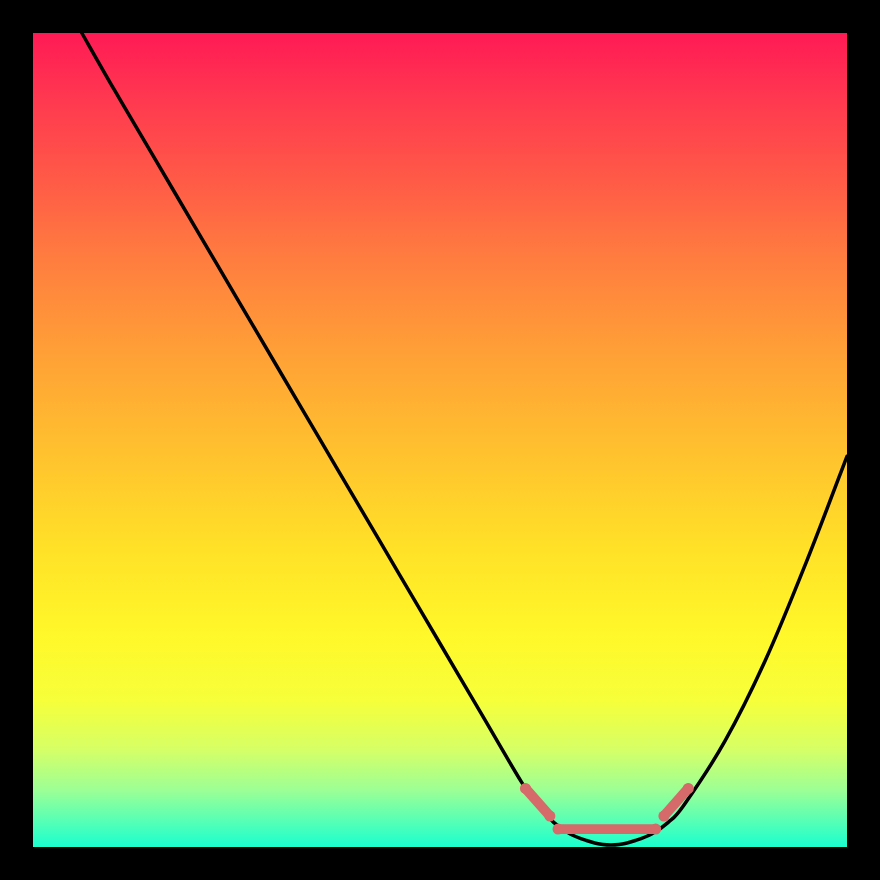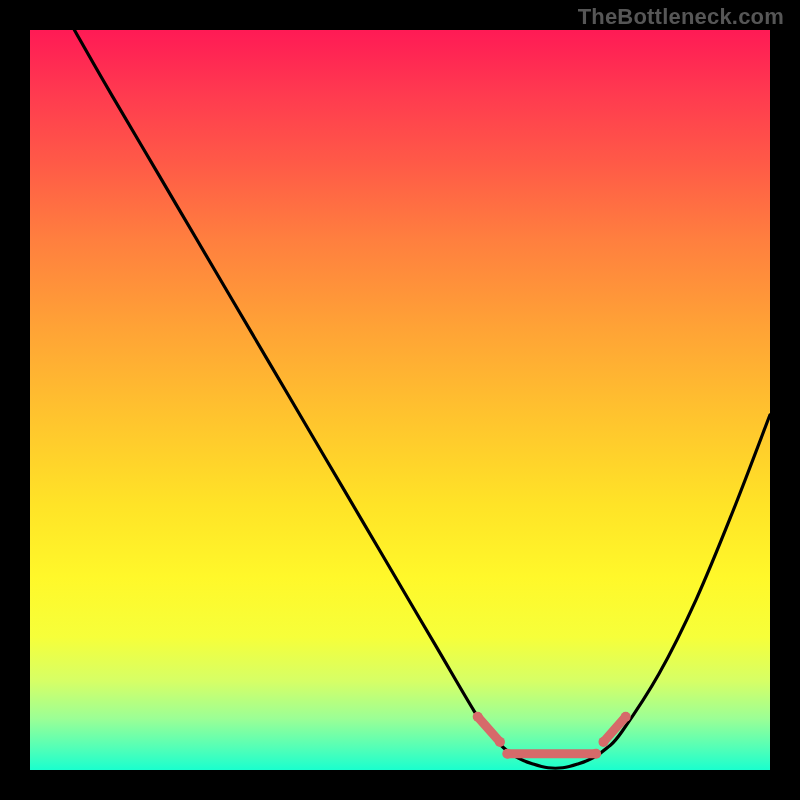--- a/index.html
+++ b/index.html
@@ -59,21 +59,20 @@
     left: 0; top: 0;
     width: 740px;
     height: 740px;
     overflow: visible;
   }
 </style>
 </head>
 <body>
 
 <div class="frame">
-  <div class="watermark">TheBottleneck.com</div>
 
   <div class="plot">
     <div class="gradient"></div>
     <svg class="curve" viewBox="0 0 740 740" preserveAspectRatio="none">
       <path id="main-curve" fill="none" stroke="#000" stroke-width="3.2" stroke-linecap="round" stroke-linejoin="round" d="M 44.4,0 C 49.728,9.323999999999991 62.012,31.153999999999947 74,51.799999999999955 C 85.988,72.44599999999997 97.68,92.05600000000004 111,114.70000000000005 C 124.32,137.34400000000005 134.68,154.95600000000005 148,177.60000000000002 C 161.32,200.244 171.68,217.85599999999994 185,240.49999999999994 C 198.32,263.14399999999995 208.68,280.75600000000003 222,303.40000000000003 C 235.32,326.04400000000004 245.68,343.656 259,366.3 C 272.32,388.944 282.68,406.556 296,429.2 C 309.32,451.844 319.68,469.456 333,492.1 C 346.32,514.744 356.68,532.356 370,555 C 383.32,577.644 393.68000000000006,595.256 407.00000000000006,617.9 C 420.32000000000005,640.544 434.676,665.7484 444,680.8 C 453.324,695.8516 453.472,694.86 458.8,701.52 C 464.12800000000004,708.18 468.272,713.0047999999999 473.6,717.8 C 478.92800000000005,722.5952 483.072,725.2296 488.40000000000003,728.16 C 493.72800000000007,731.0903999999999 497.87200000000007,732.3484000000001 503.20000000000005,734.08 C 508.528,735.8116 512.672,737.114 518,737.78 C 523.328,738.4459999999999 527.472,738.4459999999999 532.8,737.78 C 538.1279999999999,737.114 542.272,735.8116 547.6,734.08 C 552.928,732.3484000000001 557.072,731.0903999999999 562.4,728.16 C 567.728,725.2296 571.8720000000001,722.5952 577.2,717.8 C 582.528,713.0047999999999 582.676,714.84 592,701.52 C 601.324,688.1999999999999 615.68,667.5096 629,643.8 C 642.32,620.0903999999999 652.68,599.1039999999999 666,569.8 C 679.32,540.496 689.68,514.3 703,481 C 716.32,447.7 733.34,402.116 740,384.8"></path>
       <g id="highlight-group">
           <line x1="447.7" y1="686.72" x2="469.90000000000003" y2="711.88" stroke="#d66a6a" stroke-width="9" stroke-linecap="round"></line>
           <circle cx="447.7" cy="686.72" r="5" fill="#d66a6a"></circle>
           <circle cx="469.90000000000003" cy="711.88" r="5" fill="#d66a6a"></circle>
           <line x1="477.3" y1="723.72" x2="566.1" y2="723.72" stroke="#d66a6a" stroke-width="9" stroke-linecap="round"></line>

